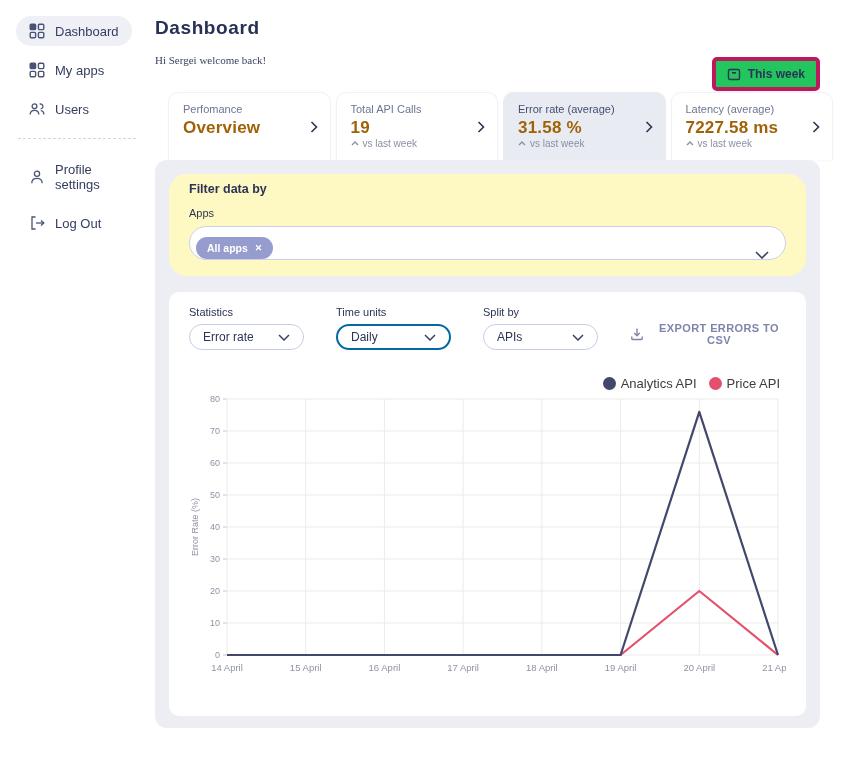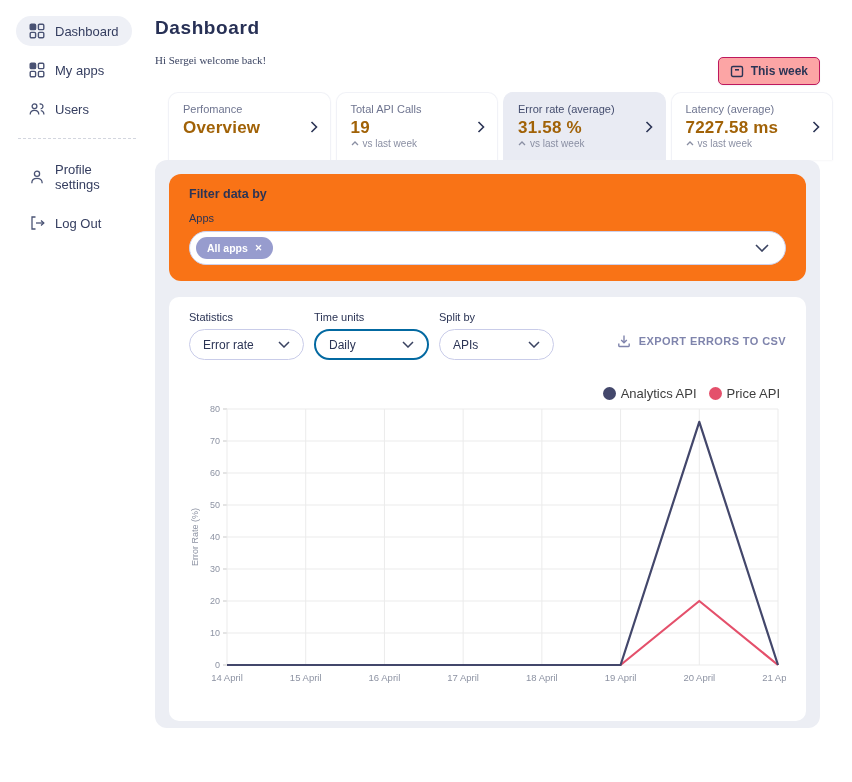--- a/index.html
+++ b/index.html
@@ -14,21 +14,21 @@
   .nav-item.active { background:#eef0f6; }
   .nav-item .ic { display:flex; width:16px; height:16px; color:#4a5374; }
   .sidebar-divider { border:none; border-top:1.5px dashed #d3d6df; margin:14px 12px 16px 2px; }
 
   
   .main { position:absolute; left:155px; top:0; width:665px; height:782px; }
   .page-title { font-size:19px; font-weight:700; color:#273055; letter-spacing:.6px; margin-top:17px; }
   .greeting { font-size:11px; color:#3a4361; margin-top:15px;font-family:Liberation Serif, serif; }
 
   .this-week { position:absolute; top:57px; right:0; display:flex; align-items:center; gap:7px;
-    background:#fca5a5; border:1px solid #be185d; border-radius:5px; padding:6px 11px;
+    background:#22c55e; border:4px solid #be185d; border-radius:5px; padding:6px 11px;
     font-size:12px; font-weight:700; color:#2b3455; box-shadow:0 1px 2px rgba(40,50,90,.06); cursor:pointer; }
   .this-week .ic { display:flex; width:14px; height:14px; color:#2b3455; }
 
   
   .cards { position:absolute; top:92px; left:13px; width:665px; display:flex; gap:5px; height:68px; }
   .card { flex:1; background:#fff; border:1px solid #f1f2f7; border-bottom:none;
     border-radius:10px 10px 0 0; padding:10px 14px 8px; position:relative; cursor:pointer;
     box-shadow:0 1px 2px rgba(40,50,90,.04); }
   .card.selected { background:#e9ebf3; border-color:#e9ebf3; box-shadow:none; }
   .card-label { font-size:11px; color:#6f7590; }
@@ -36,35 +36,35 @@
   .card-value { font-size:17px; font-weight:700; color:#a16207; margin-top:3px; letter-spacing:.2px; }
   .card-sub { display:flex; align-items:center; gap:4px; font-size:10px; color:#8a8fa3; margin-top:0; }
   .card-sub .ic { display:flex; width:8px; height:5px; color:#8a8fa3; }
   .card-chev { position:absolute; right:12px; top:50%; transform:translateY(-50%);
     display:flex; width:8px; height:12px; color:#2b3455; }
 
   
   .panel { position:absolute; top:160px; left:0; width:665px; height:568px;
     background:#eceef4; border-radius:12px; padding:14px; }
 
-  .filter-card { background:#f97316; border-radius:12px; padding:13px 20px 16px; }
+  .filter-card { background:#fef9c3; border-radius:18px; padding:8px 20px 16px; }
   .filter-title { font-size:12.5px; font-weight:700; color:#2b3455; }
   .filter-apps-label { font-size:11px; color:#2b3455; margin-top:11px; }
   .apps-select { margin-top:7px; height:34px; border:1.5px solid #ccd0ec; border-radius:17px;
-    background:#fff; display:flex; align-items:center; padding:0 16px 0 6px; cursor:pointer; }
+    background:#fff; display:flex; align-items:flex-end; padding:0 16px 0 6px; cursor:pointer; }
   .chip { display:flex; align-items:center; gap:7px; background:#979cce; color:#fff;
     font-size:10.5px; font-weight:700; border-radius:12px; padding:5px 11px; }
   .chip .x { font-size:9px; font-weight:700; cursor:pointer; line-height:1; }
   .apps-select .chev { margin-left:auto; display:flex; width:14px; height:8px; color:#3a4361; }
 
   
   .chart-card { background:#fff; border-radius:10px; padding:14px 20px 12px; margin-top:16px; height:424px; }
-  .controls { display:flex; gap:10px; align-items:flex-end; }
+  .controls { display:flex; gap:32px; align-items:flex-end; }
   .ctl-label { font-size:11px; color:#2b3455; margin-bottom:6px; }
-  .dd { width:115px; height:31px; border:1px solid #c9cce9; border-radius:16px; background:#fff;
+  .dd { width:115px; height:26px; border:1px solid #c9cce9; border-radius:16px; background:#fff;
     display:flex; align-items:center; justify-content:space-between; padding:0 13px;
     font-size:12px; color:#2b3455; cursor:pointer; }
   .dd.focused { border:2px solid #0369a1; }
   .dd .chev { display:flex; width:12px; height:7px; color:#3a4361; }
   .export-btn { margin-left:auto; display:flex; align-items:center; gap:8px; align-self:center;
     margin-top:11px; color:#7f84ac; font-size:11px; font-weight:700; letter-spacing:.4px;
     background:none; border:none; cursor:pointer; font-family:inherit; }
   .export-btn .ic { display:flex; width:14px; height:14px; color:#7f84ac; }
 
   .legend { display:flex; justify-content:flex-end; gap:12px; margin-top:26px; padding-right:6px; }

